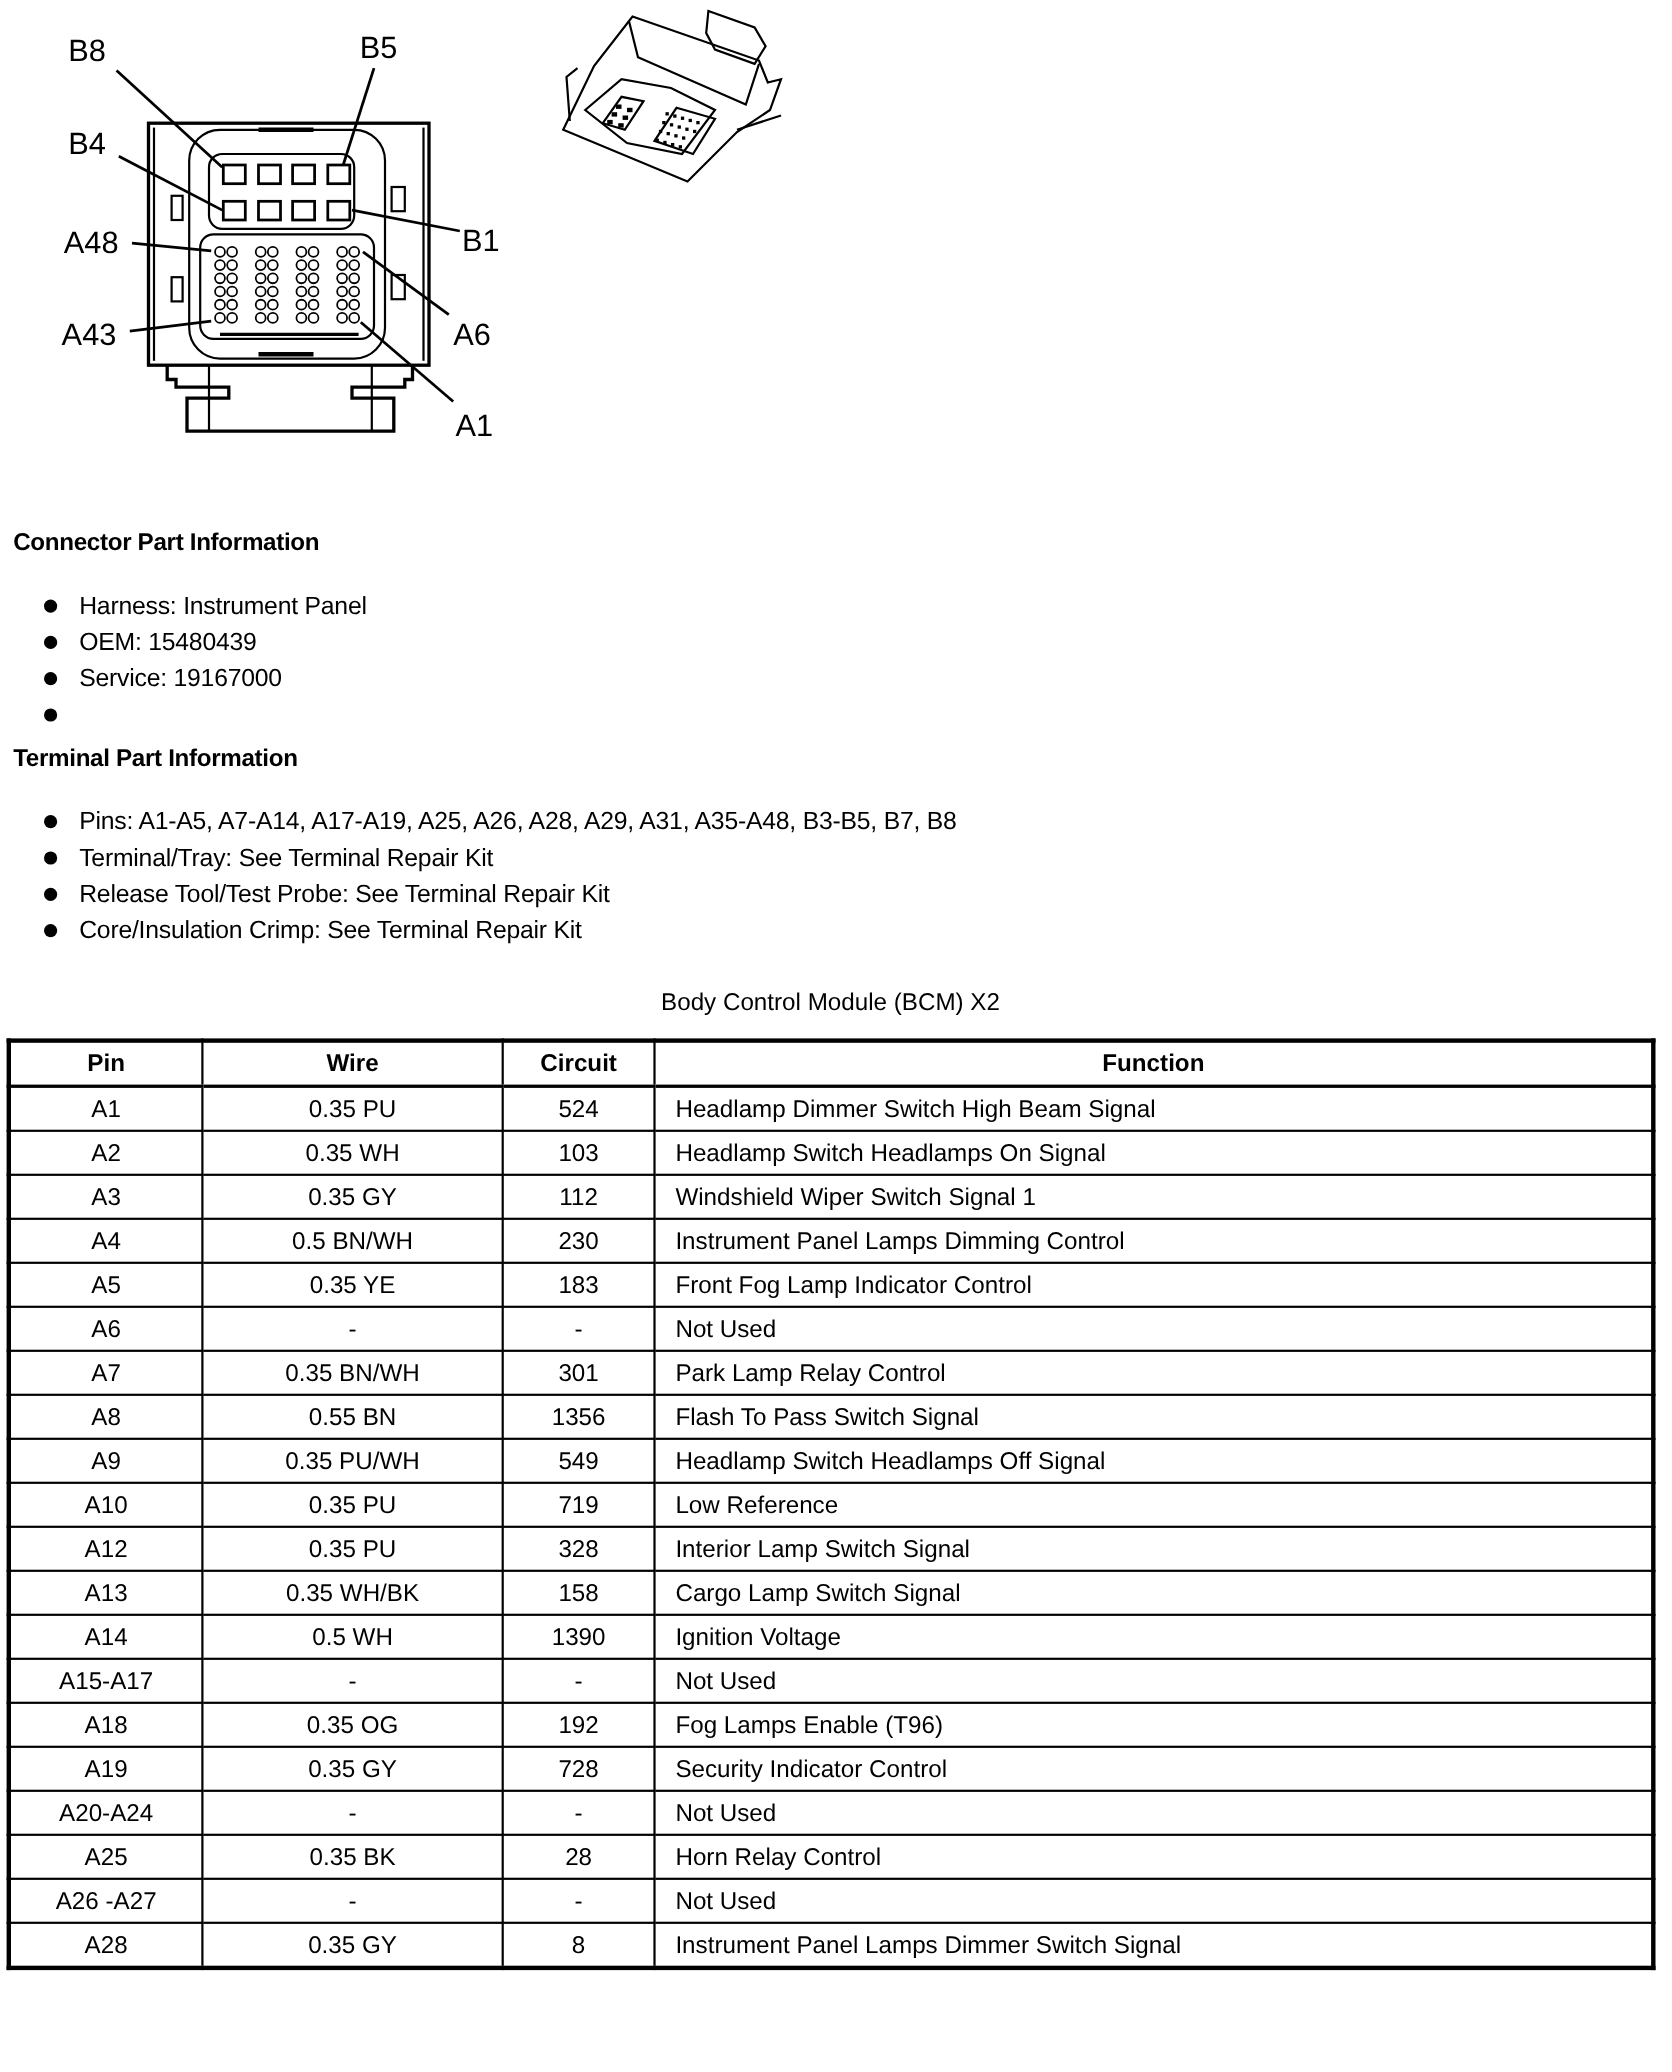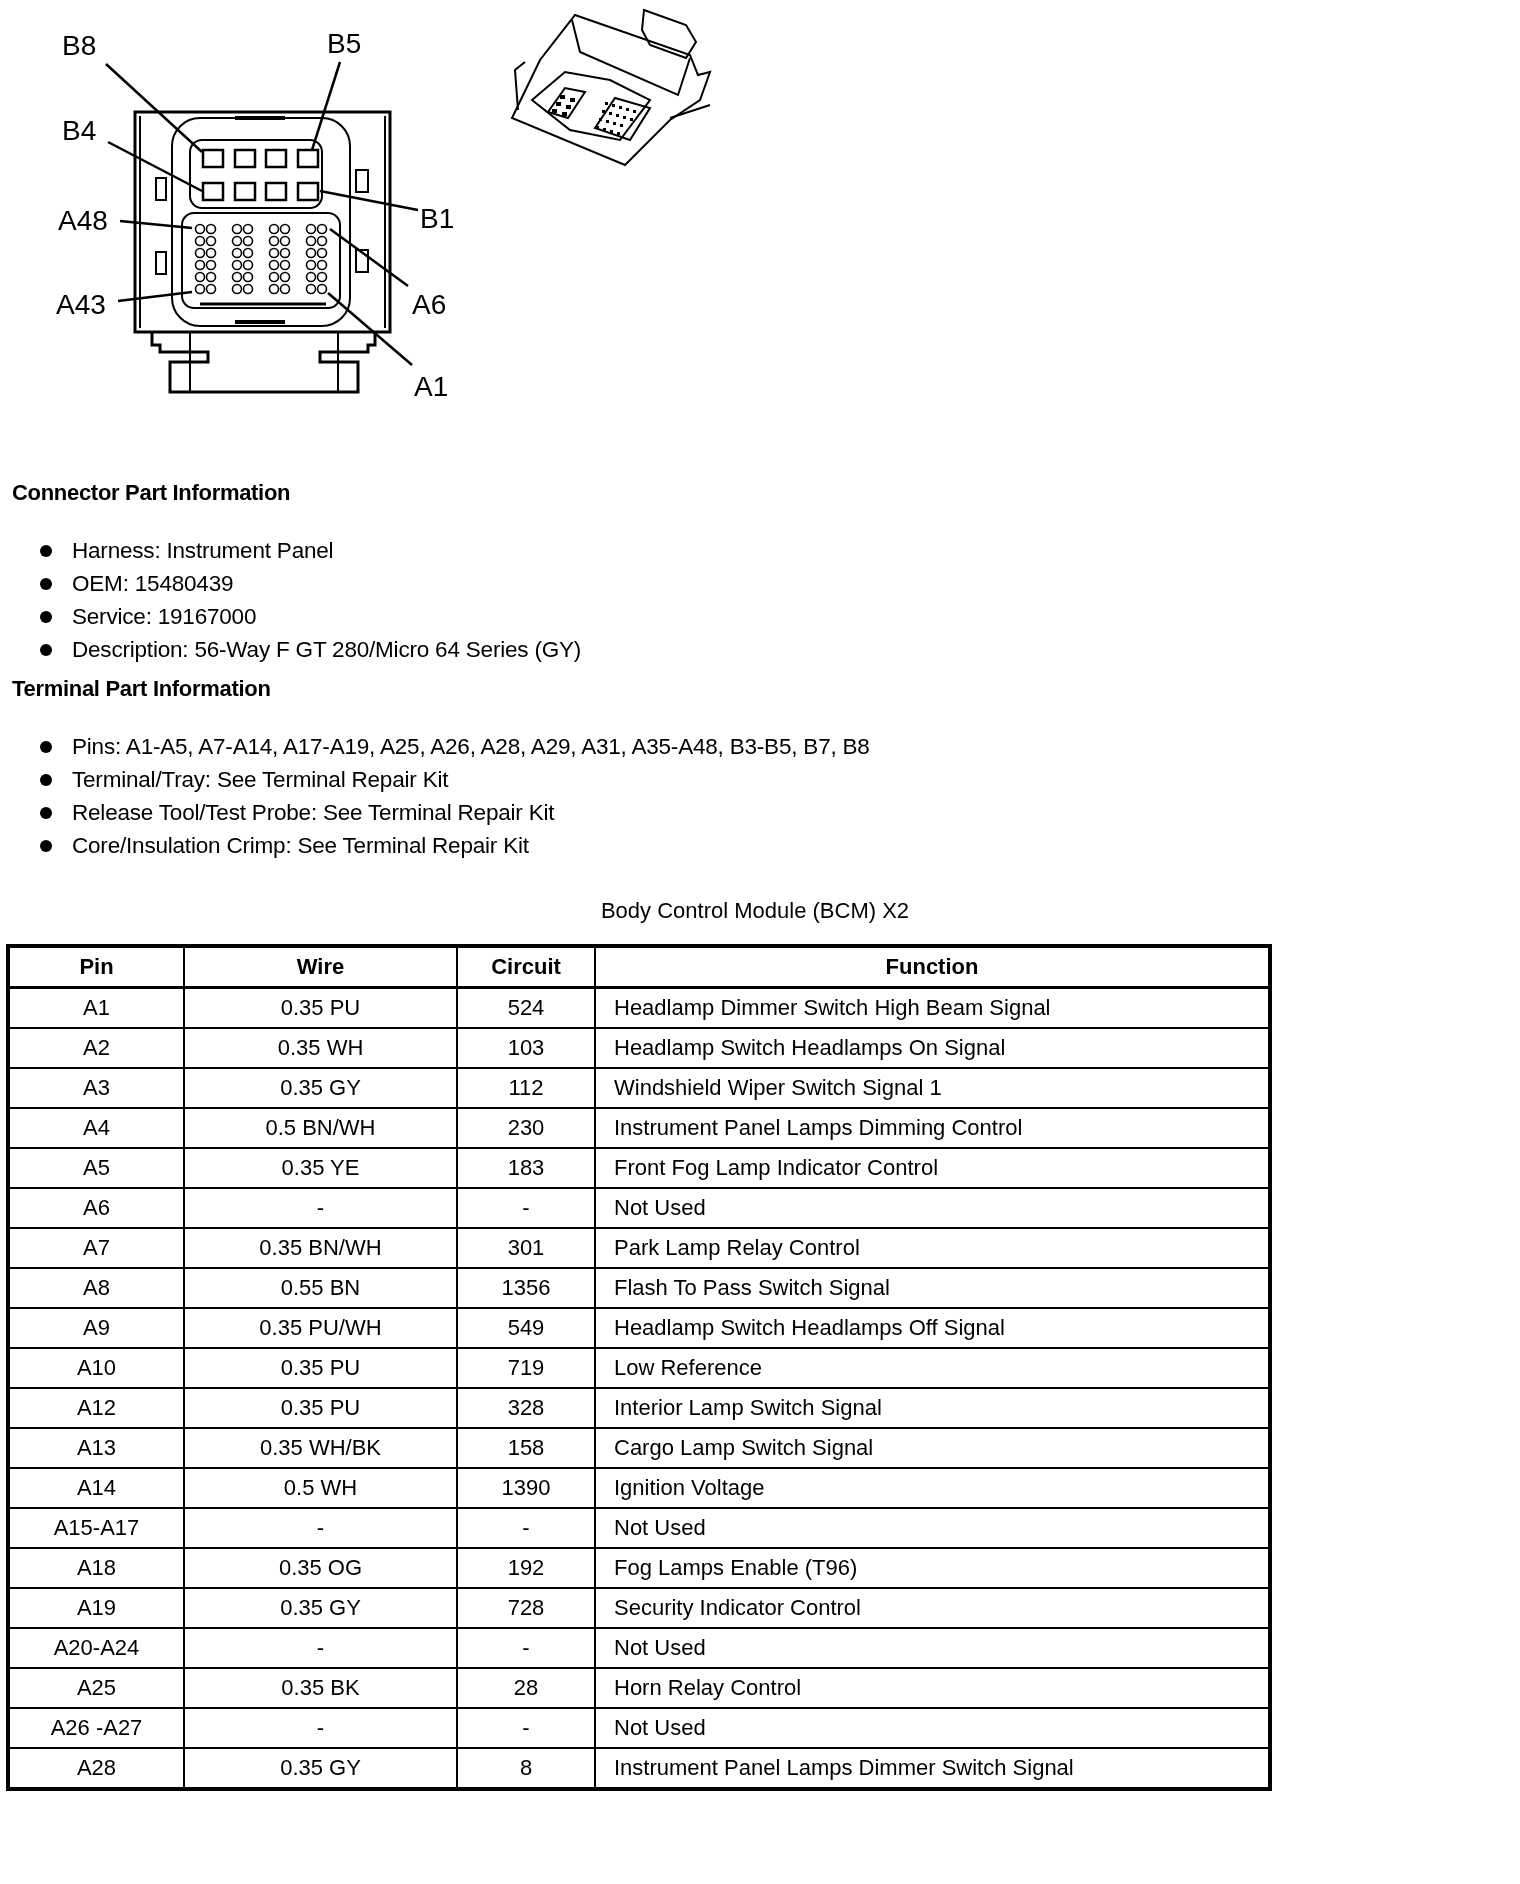--- a/index.html
+++ b/index.html
@@ -6,21 +6,21 @@
   body { width: 1520px; height: 1884px; position: relative; overflow: hidden;
          font-family: "Liberation Sans", sans-serif; color: #000; }
   .abs { position: absolute; }
   #connector-front { left: 40px; top: 10px; width: 440px; height: 400px; }
   #connector-iso { left: 490px; top: 0px; width: 240px; height: 175px; }
   .section-heading { position: absolute; left: 12px; font-weight: bold; font-size: 22px; letter-spacing: -0.3px; text-align: center; }
   .bullet-list { position: absolute; left: 36px; margin: 2px; padding: 0; list-style: none; }
   .bullet-list li { position: relative; font-size: 22.5px; height: 33px; line-height: 33px; padding-left: 34px; letter-spacing: -0.2px; }
   .bullet-list li .dot { position: absolute; left: 2px; top: 11px; width: 12px; height: 12px; border-radius: 50%; background: #000; }
   #table-title { position: absolute; left: 0; width: 1510px; top: 898px; text-align: center; font-weight: normal; font-size: 22px; }
-  table.pinout { position: absolute; left: 6px; top: 944px; width: 1266px; border-collapse: collapse;
+  table.pinout { position: absolute; left: 6px; top: 944px; width: 1499px; border-collapse: collapse;
                  border: 4px solid #000; table-layout: fixed; }
   table.pinout th, table.pinout td { border: 2px solid #000; height: 38px; padding: 0; font-size: 22px; }
   table.pinout th { font-weight: bold; text-align: center; border-bottom-width: 3px; }
   table.pinout td { text-align: center; }
   table.pinout td.func { text-align: left; padding-left: 18px; }
   col.c-pin { width: 176px; }
   col.c-wire { width: 273px; }
   col.c-circuit { width: 138px; }
   col.c-func { width: auto; }
   .diagram-label { font-family: "Liberation Sans", sans-serif; font-size: 28px; fill: #000; }
@@ -180,21 +180,21 @@
     <rect x="600" y="130" width="3" height="3"></rect>
       <rect x="607" y="132" width="3" height="3"></rect>
   </g>
 </svg>
 
 <div class="section-heading" style="top:480px;">Connector Part Information</div>
 <ul class="bullet-list" style="top:532px;">
   <li><span class="dot"></span><span>Harness: Instrument Panel</span></li>
   <li><span class="dot"></span><span>OEM: 15480439</span></li>
   <li><span class="dot"></span><span>Service: 19167000</span></li>
-  <li><span class="dot"></span><span>Description: 56-Way F GT 280/Micro 64 Series (GY)</span></li>
+  <li><span class="dot"></span></li>
 </ul>
 
 <div class="section-heading" style="top:676px;">Terminal Part Information</div>
 <ul class="bullet-list" style="top:728px;">
   <li><span class="dot"></span><span>Pins: A1-A5, A7-A14, A17-A19, A25, A26, A28, A29, A31, A35-A48, B3-B5, B7, B8</span></li>
   <li><span class="dot"></span><span>Terminal/Tray: See Terminal Repair Kit</span></li>
   <li><span class="dot"></span><span>Release Tool/Test Probe: See Terminal Repair Kit</span></li>
   <li><span class="dot"></span><span>Core/Insulation Crimp: See Terminal Repair Kit</span></li>
 </ul>
 

